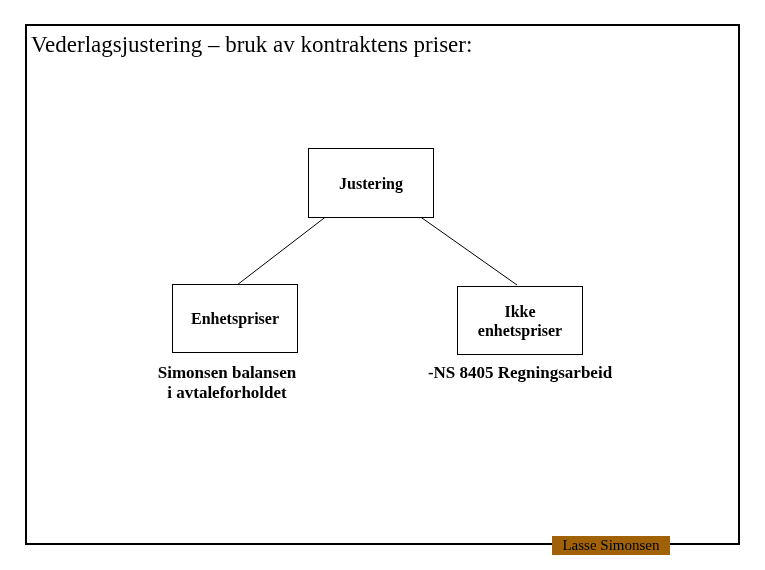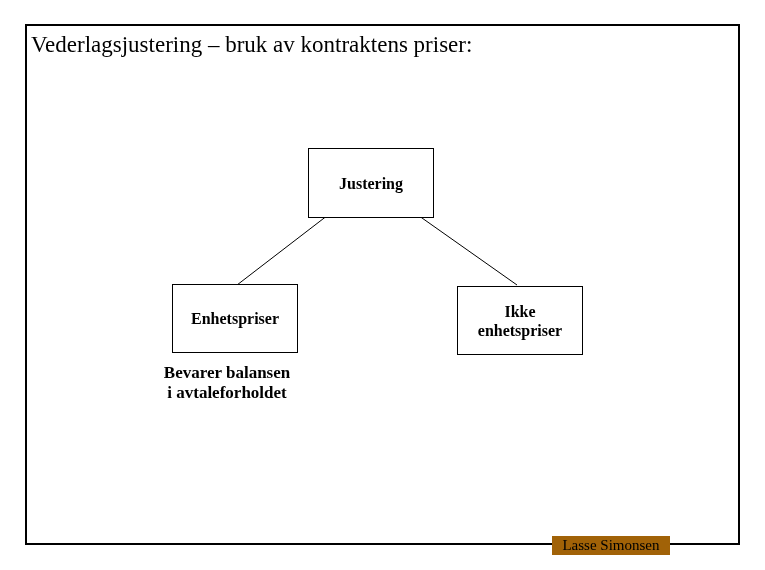--- a/index.html
+++ b/index.html
@@ -100,20 +100,21 @@
 </div>
 
 <div class="node node-right">
   <span>
     <div>Ikke</div>
     <div>enhetspriser</div>
   </span>
 </div>
 
 <div class="note note-left">
-  <div>Bevarer balansen</div>
+  <div>Simonsen balansen</div>
   <div>i avtaleforholdet</div>
 </div>
 
 <div class="note note-right">
+  <div>-NS 8405 Regningsarbeid</div>
 </div>
 
 <div class="footer-author">Lasse Simonsen</div>
 
 </body></html>

